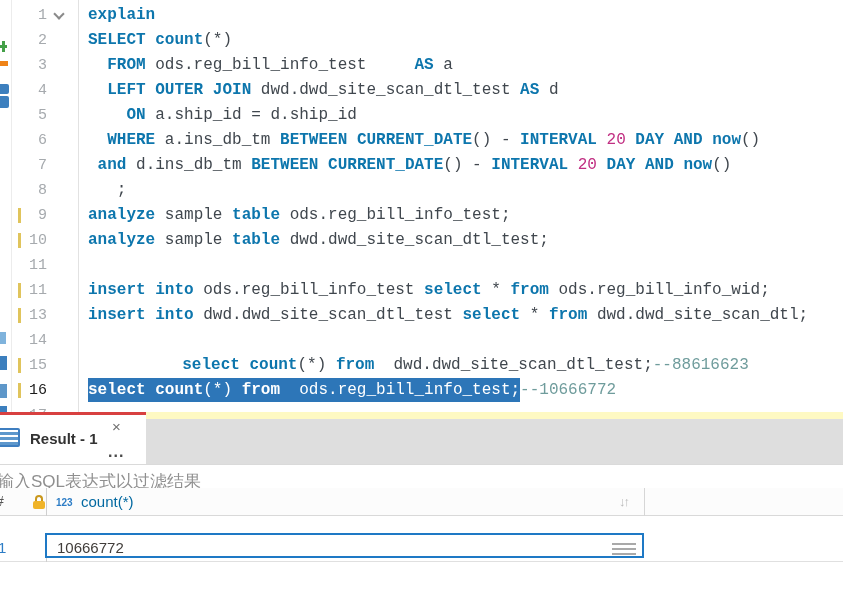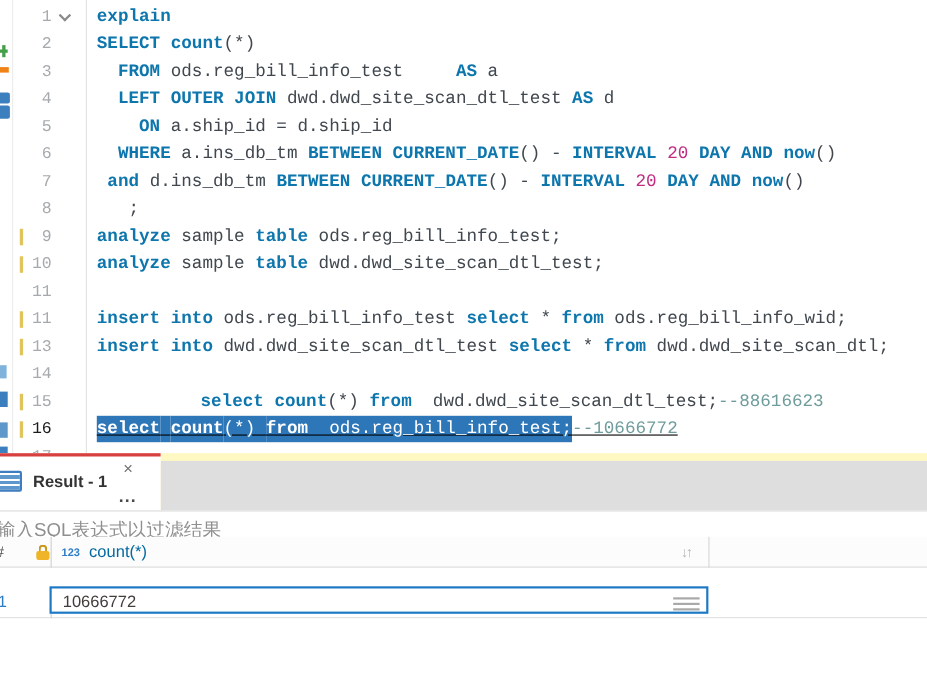--- a/index.html
+++ b/index.html
@@ -157,21 +157,21 @@
         <div class="code-row" style="top: 128px;"><span class="seg id">  </span><span class="seg kw">WHERE</span><span class="seg id"> a.ins_db_tm </span><span class="seg kw">BETWEEN</span><span class="seg id"> </span><span class="seg kw">CURRENT_DATE</span><span class="seg id">() - </span><span class="seg kw">INTERVAL</span><span class="seg id"> </span><span class="seg num">20</span><span class="seg id"> </span><span class="seg kw">DAY AND</span><span class="seg id"> </span><span class="seg kw">now</span><span class="seg id">()</span></div>
         <div class="code-row" style="top: 153px;"><span class="seg id"> </span><span class="seg kw">and</span><span class="seg id"> d.ins_db_tm </span><span class="seg kw">BETWEEN</span><span class="seg id"> </span><span class="seg kw">CURRENT_DATE</span><span class="seg id">() - </span><span class="seg kw">INTERVAL</span><span class="seg id"> </span><span class="seg num">20</span><span class="seg id"> </span><span class="seg kw">DAY AND</span><span class="seg id"> </span><span class="seg kw">now</span><span class="seg id">()</span></div>
         <div class="code-row" style="top: 178px;"><span class="seg id">   ;</span></div>
         <div class="code-row" style="top: 203px;"><span class="seg kw">analyze</span><span class="seg id"> sample </span><span class="seg kw">table</span><span class="seg id"> ods.reg_bill_info_test;</span></div>
         <div class="code-row" style="top: 228px;"><span class="seg kw">analyze</span><span class="seg id"> sample </span><span class="seg kw">table</span><span class="seg id"> dwd.dwd_site_scan_dtl_test;</span></div>
         <div class="code-row" style="top: 253px;"></div>
         <div class="code-row" style="top: 278px;"><span class="seg kw">insert into</span><span class="seg id"> ods.reg_bill_info_test </span><span class="seg kw">select</span><span class="seg id"> * </span><span class="seg kw">from</span><span class="seg id"> ods.reg_bill_info_wid;</span></div>
         <div class="code-row" style="top: 303px;"><span class="seg kw">insert into</span><span class="seg id"> dwd.dwd_site_scan_dtl_test </span><span class="seg kw">select</span><span class="seg id"> * </span><span class="seg kw">from</span><span class="seg id"> dwd.dwd_site_scan_dtl;</span></div>
         <div class="code-row" style="top: 328px;"></div>
         <div class="code-row" style="top: 353px; text-align: center;"><span class="seg kw">select</span><span class="seg id"> </span><span class="seg kw">count</span><span class="seg id">(*) </span><span class="seg kw">from</span><span class="seg id">  dwd.dwd_site_scan_dtl_test;</span><span class="seg com">--88616623</span></div>
-        <div class="code-row" style="top: 378px; text-decoration: underline;"><span class="seg kw sel">select</span><span class="seg id sel"> </span><span class="seg kw sel">count</span><span class="seg id sel">(*) </span><span class="seg kw sel">from</span><span class="seg id sel">  ods.reg_bill_info_test;</span><span class="seg com">--10666772</span></div>
+        <div class="code-row" style="top: 378px;"><span class="seg kw sel">select</span><span class="seg id sel"> </span><span class="seg kw sel">count</span><span class="seg id sel">(*) </span><span class="seg kw sel">from</span><span class="seg id sel">  ods.reg_bill_info_test;</span><span class="seg com">--10666772</span></div>
         <div class="code-row" style="top: 403px;"></div>
       </div>
   </div>
 
   <div class="tabbar">
     <div class="tabbar-fill"></div>
     <div class="tab">
       <span class="tab-icon"></span>
       <span class="tab-label">Result - 1</span>
       <span class="tab-close">×</span>

